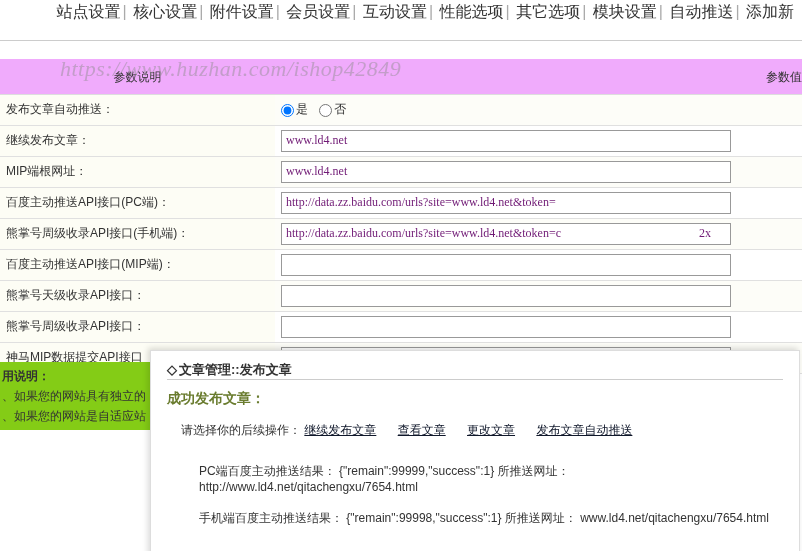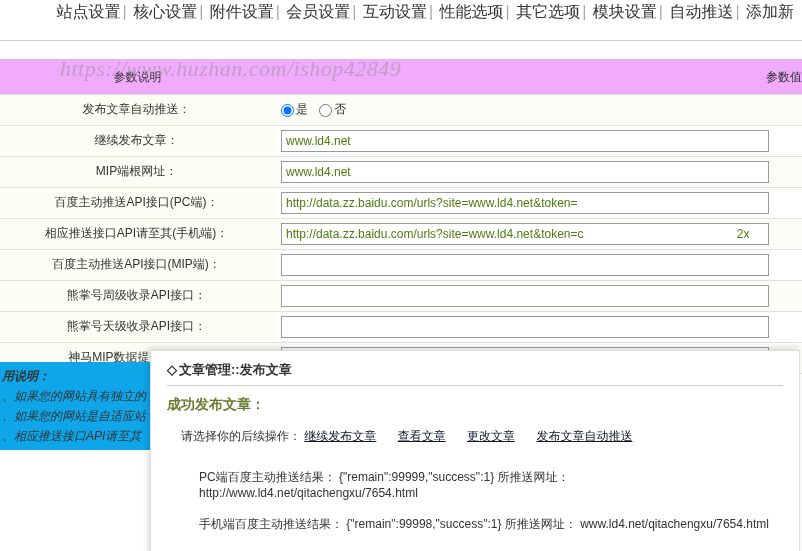--- a/index.html
+++ b/index.html
@@ -52,69 +52,67 @@
     border-collapse: collapse;
   }
   table.form td {
     border-bottom: 1px solid #e0e0e0;
     padding: 4px 6px;
     height: 30px;
     vertical-align: middle;
   }
   table.form td.label {
     width: 275px;
-    text-align: center;
+    text-align: left;
     padding-right: 8px;
     background: #fdfdf5;
     color: #333;
   }
   table.form td.value {
     background: #fff;
   }
   table.form tr:nth-child(odd) td.value { background: #fdfdf8; }
   input.txt {
-    width: 488px;
+    width: 450px;
     height: 22px;
     border: 1px solid #999;
     padding: 0 4px;
     font-size: 12px;
-    font-family: Liberation Sans, sans-serif;
-    color: #4d7c0f;
+    font-family: Liberation Serif, serif;
+    color: #701a75;
   }
   .radio-group label { margin-right: 8px; }
   .radio-group input { vertical-align: middle; margin-right: 2px; }
   .usage {
     position: absolute;
     left: 0;
     top: 362px;
     width: 150px;
     font-size: 12px;
     line-height: 20px;
     color: #333;
     padding: 4px 2px;
-    background: #0ea5e9;
-    font-style: italic;
+    background: #84cc16;
   }
   .usage b { font-weight: bold; }
   .panel {
     position: absolute;
     left: 150px;
     top: 350px;
     width: 650px;
     background: #fff;
     border: 1px solid #ddd;
     box-shadow: -2px -2px 6px rgba(0,0,0,0.15);
     padding: 10px 16px 22px 16px;
   }
   .panel-title {
     font-size: 13px;
     font-weight: bold;
     color: #333;
     border-bottom: 1px solid #ccc;
-    padding-bottom: 6px;
     margin-bottom: 10px;
   }
   .panel-title::before { content: "◇"; margin-right: 2px; }
   .panel-sub {
     color: #6a7c2f;
     font-weight: bold;
     margin-bottom: 14px;
     font-size: 14px;
   }
   .panel-ops {
@@ -173,47 +171,46 @@
   </tr>
   <tr>
     <td class="label">MIP端根网址：</td>
     <td class="value"><input class="txt" value="www.ld4.net" style=""></td>
   </tr>
   <tr>
     <td class="label">百度主动推送API接口(PC端)：</td>
     <td class="value"><input class="txt" value="http://data.zz.baidu.com/urls?site=www.ld4.net&amp;token=" style=""></td>
   </tr>
   <tr>
-    <td class="label">相应推送接口API请至其(手机端)：</td>
+    <td class="label">熊掌号周级收录API接口(手机端)：</td>
     <td class="value"><input class="txt" value="http://data.zz.baidu.com/urls?site=www.ld4.net&amp;token=c                                              2x" style=""></td>
   </tr>
   <tr>
     <td class="label">百度主动推送API接口(MIP端)：</td>
     <td class="value"><input class="txt" value="" style=""></td>
   </tr>
   <tr>
+    <td class="label">熊掌号天级收录API接口：</td>
+    <td class="value"><input class="txt" value="" style=""></td>
+  </tr>
+  <tr>
     <td class="label">熊掌号周级收录API接口：</td>
-    <td class="value"><input class="txt" value="" style=""></td>
-  </tr>
-  <tr>
-    <td class="label">熊掌号天级收录API接口：</td>
     <td class="value"><input class="txt" value="" style=""></td>
   </tr>
   <tr>
     <td class="label">神马MIP数据提交API接口</td>
     <td class="value"><input class="txt" value="" style=""></td>
   </tr>
 </tbody>
   </table>
 
 <div class="usage">
   <b>用说明：</b><br>
   <span>、如果您的网站具有独立的</span><br>
   <span>、如果您的网站是自适应站</span><br>
-  <span>、相应推送接口API请至其</span>
 </div>
 
 <div class="panel">
   <div class="panel-title">文章管理::发布文章</div>
   <div class="panel-sub">成功发布文章：</div>
   <div class="panel-ops">
     <span>请选择你的后续操作：</span>
     <a>继续发布文章</a>
     <a>查看文章</a>
     <a>更改文章</a>

